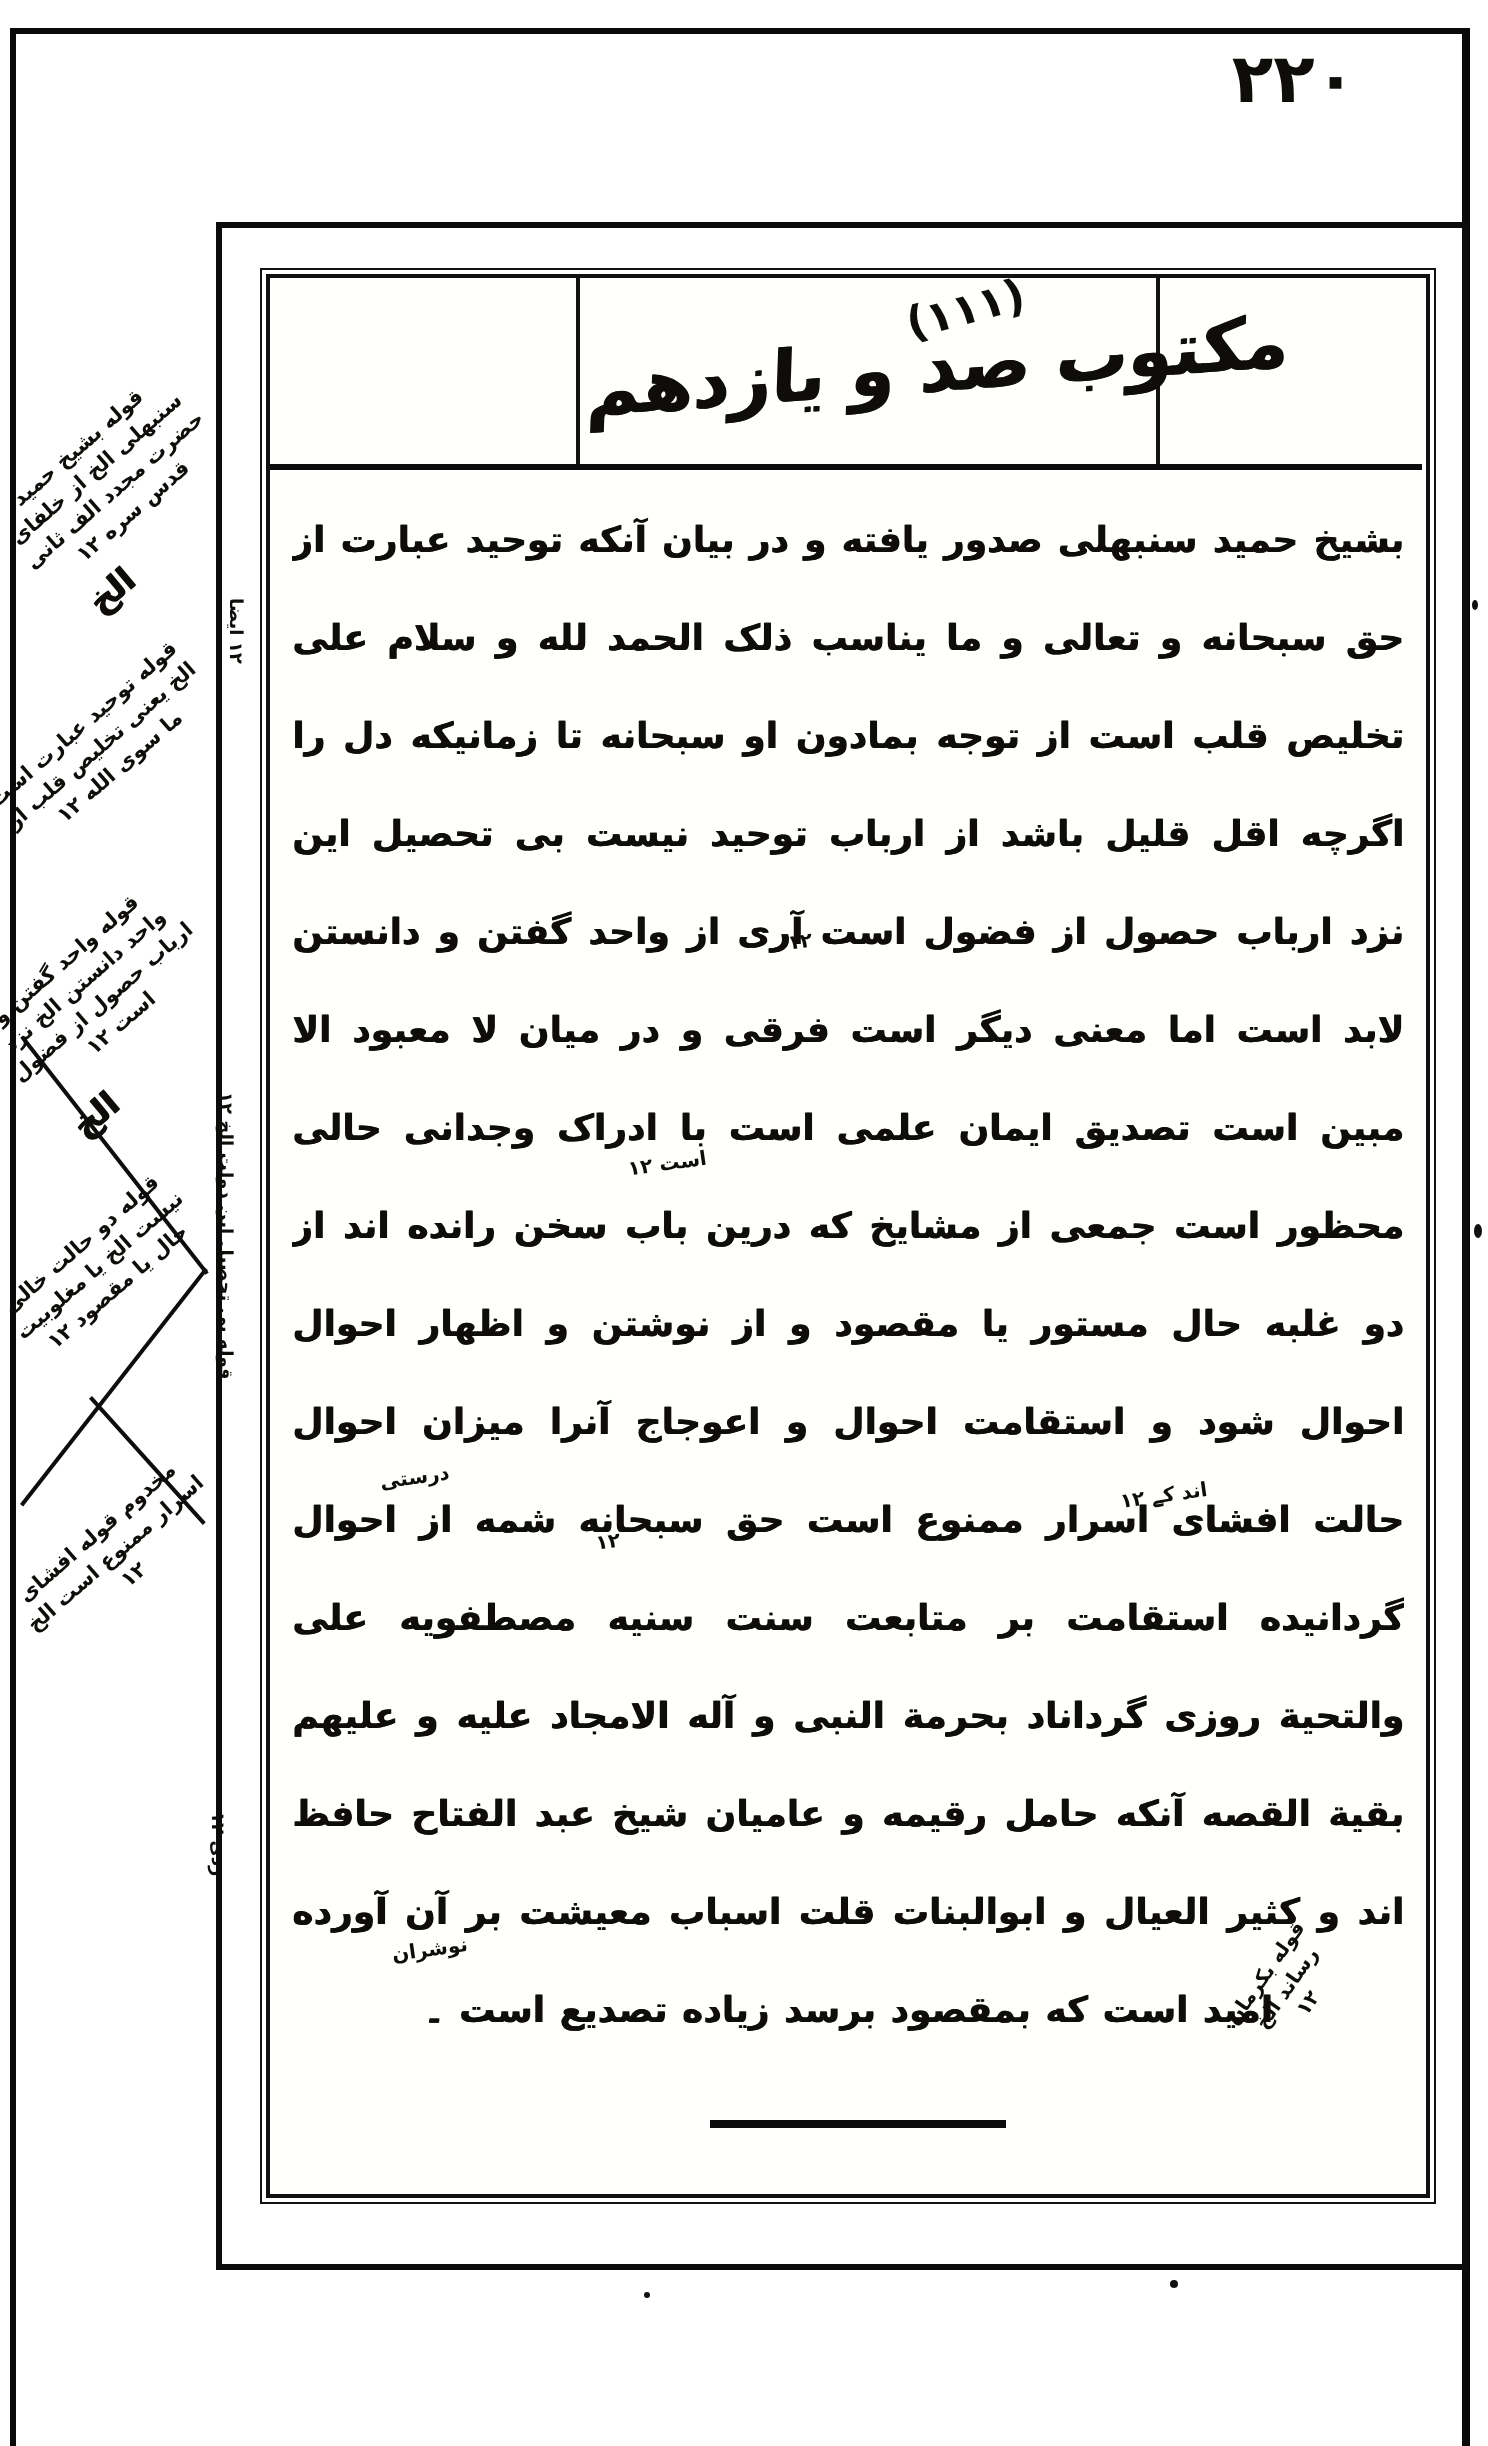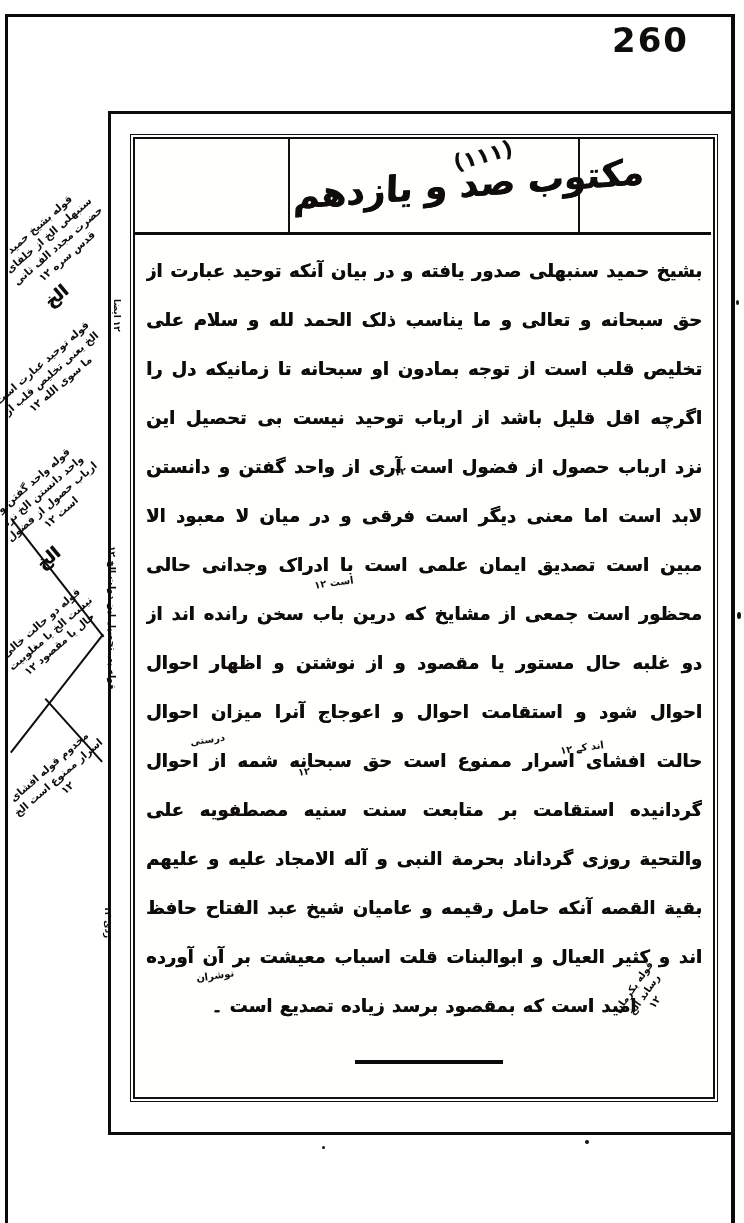--- a/index.html
+++ b/index.html
@@ -97,21 +97,21 @@
 </style>
 </head>
 <body>
 
 <div class="page">
 
   <div class="abs edge edge-left"></div>
   <div class="abs edge edge-top"></div>
   <div class="abs edge edge-right"></div>
 
-  <div class="abs folio">260</div>
+  <div class="abs folio">۲۲۰</div>
 
   <div class="abs outer-frame"></div>
   <div class="abs inner-frame"></div>
 
   <div class="abs title-div title-div-l"></div>
   <div class="abs title-div title-div-r"></div>
   <div class="abs title-bottom-line"></div>
   <div class="abs title-number">(۱۱۱)</div>
   <div class="abs title-text">مکتوب صد و یازدهم</div>
 

